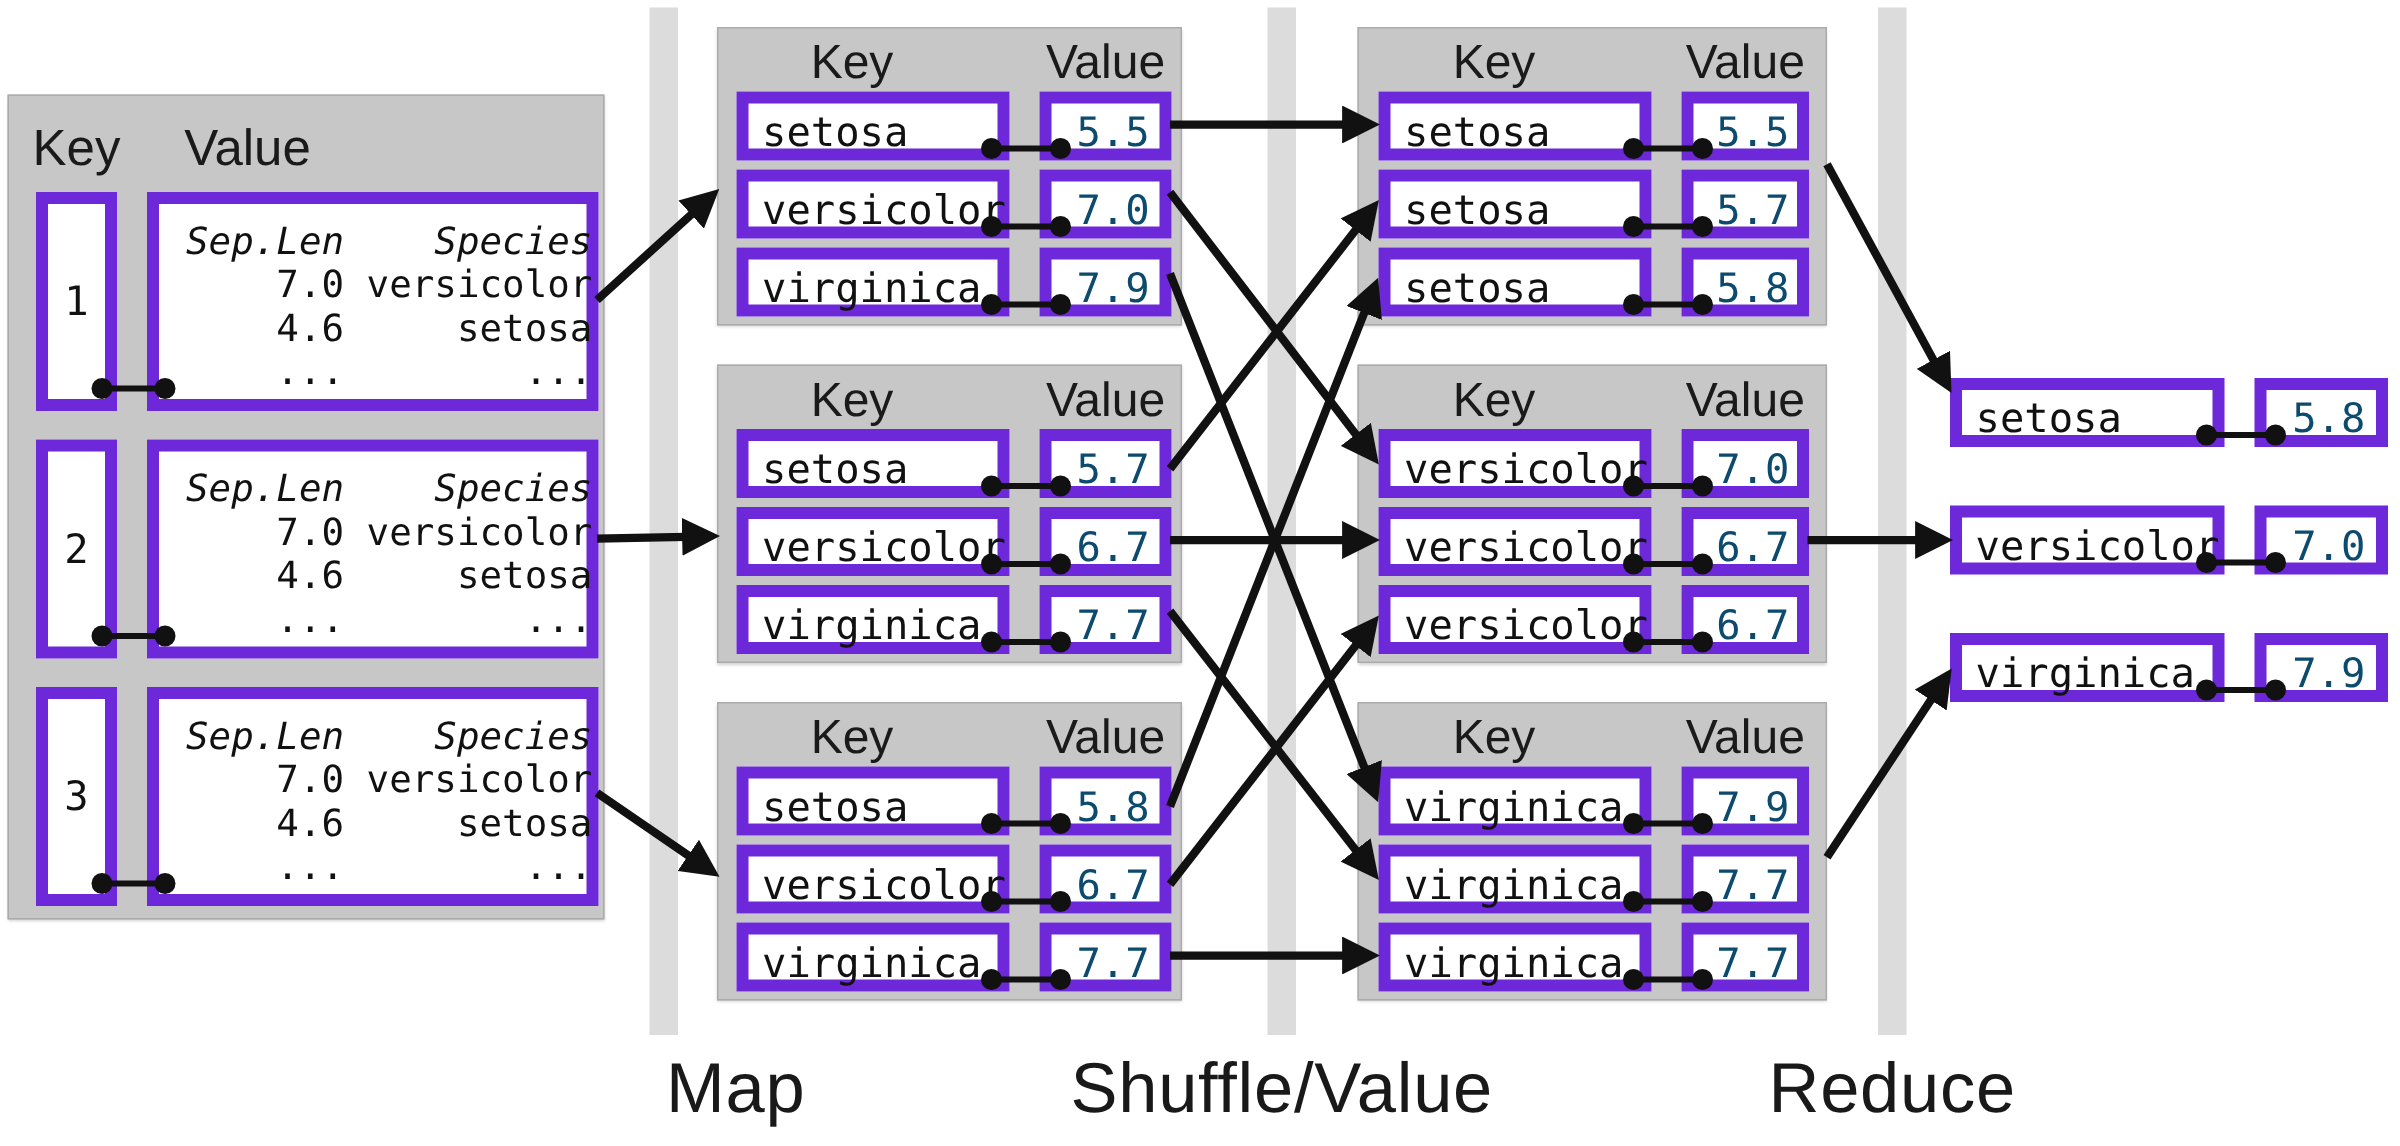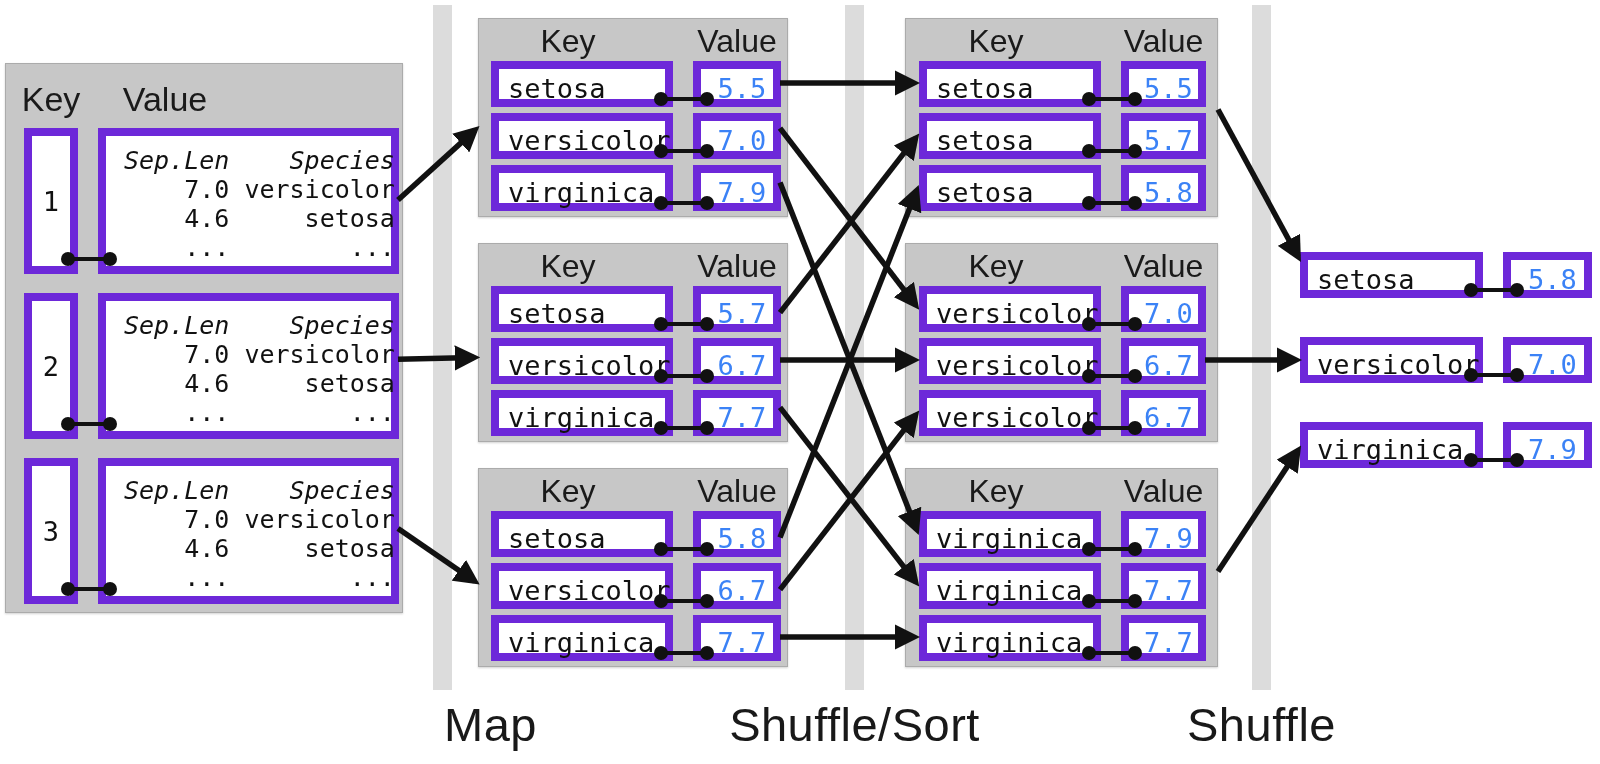--- a/index.html
+++ b/index.html
@@ -4,21 +4,21 @@
 <style>
   html,body{margin:0;padding:0;background:#fff;}
   .stage{position:relative;width:1600px;height:764px;background:#fff;overflow:hidden;
          font-family:"Liberation Sans",sans-serif;}
   .divider{position:absolute;background:#dcdcdc;}
   .panel{position:absolute;background:#c7c7c7;border:1px solid #ababab;
          box-shadow:0 1px 2px rgba(0,0,0,.18);box-sizing:border-box;}
   .wbox{position:absolute;background:#fff;border:8px solid #6d28d9;box-sizing:border-box;}
   .ktext{display:block;padding-left:9px;font:27px/40px "DejaVu Sans Mono",monospace;color:#111;}
   .vtext{display:block;text-align:center;padding-left:10px;
-         font:27px/40px "DejaVu Sans Mono",monospace;color:#3b82f6;}
+         font:27px/40px "DejaVu Sans Mono",monospace;color:#0c4a6e;}
   .keynum{display:flex;width:100%;height:100%;align-items:center;justify-content:center;
           font-family:"DejaVu Sans Mono",monospace;font-size:27px;color:#111;}
   .rtable{padding:10px 0 0 18px;}
   .tline{white-space:pre;font:25px/29px "DejaVu Sans Mono",monospace;color:#111;}
   .tline.it{font-style:italic;}
   .hdr{position:absolute;text-align:center;color:#1a1a1a;font-family:"Liberation Sans",sans-serif;}
   .hdr-lg{font-size:34px;}
   .hdr-md{font-size:32px;}
   .bridge{position:absolute;height:14px;}
   .bridge::before{content:"";position:absolute;left:6px;right:6px;top:5px;height:4px;background:#111;}
@@ -28,22 +28,22 @@
   .stage-label{position:absolute;transform:translateX(-50%);font-size:47px;color:#191919;
                white-space:nowrap;letter-spacing:.5px;}
   #arrows{position:absolute;left:0;top:0;pointer-events:none;}
 </style>
 </head>
 <body>
 
 <div class="stage" id="stage">
 
   <div class="stage-label" id="lbl0" style="left: 442.5px; top: 697px; margin-left: 48px;">Map</div>
-  <div class="stage-label" id="lbl1" style="left: 854.5px; top: 697px;">Shuffle/Sort</div>
-  <div class="stage-label" id="lbl2" style="left: 1261.5px; top: 697px;">Shuffle</div>
+  <div class="stage-label" id="lbl1" style="left: 854.5px; top: 697px;">Shuffle/Value</div>
+  <div class="stage-label" id="lbl2" style="left: 1261.5px; top: 697px;">Reduce</div>
 <div class="divider" style="left: 433px; top: 5px; width: 19px; height: 685px;"></div>
     <div class="divider" style="left: 845px; top: 5px; width: 19px; height: 685px;"></div>
     <div class="divider" style="left: 1252px; top: 5px; width: 19px; height: 685px;"></div>
     <div class="panel" style="left: 5px; top: 63px; width: 398px; height: 550px;">
       <div class="hdr hdr-lg" style="left: 8px; top: 16px; width: 74px;">Key</div>
       <div class="hdr hdr-lg" style="left: 89px; top: 16px; width: 140px;">Value</div>
       <div class="wbox" style="left: 18px; top: 64px; width: 54px; height: 146px;">
         <div class="keynum">1</div>
       </div>
       <div class="wbox" style="left: 92px; top: 64px; width: 301px; height: 146px;">

